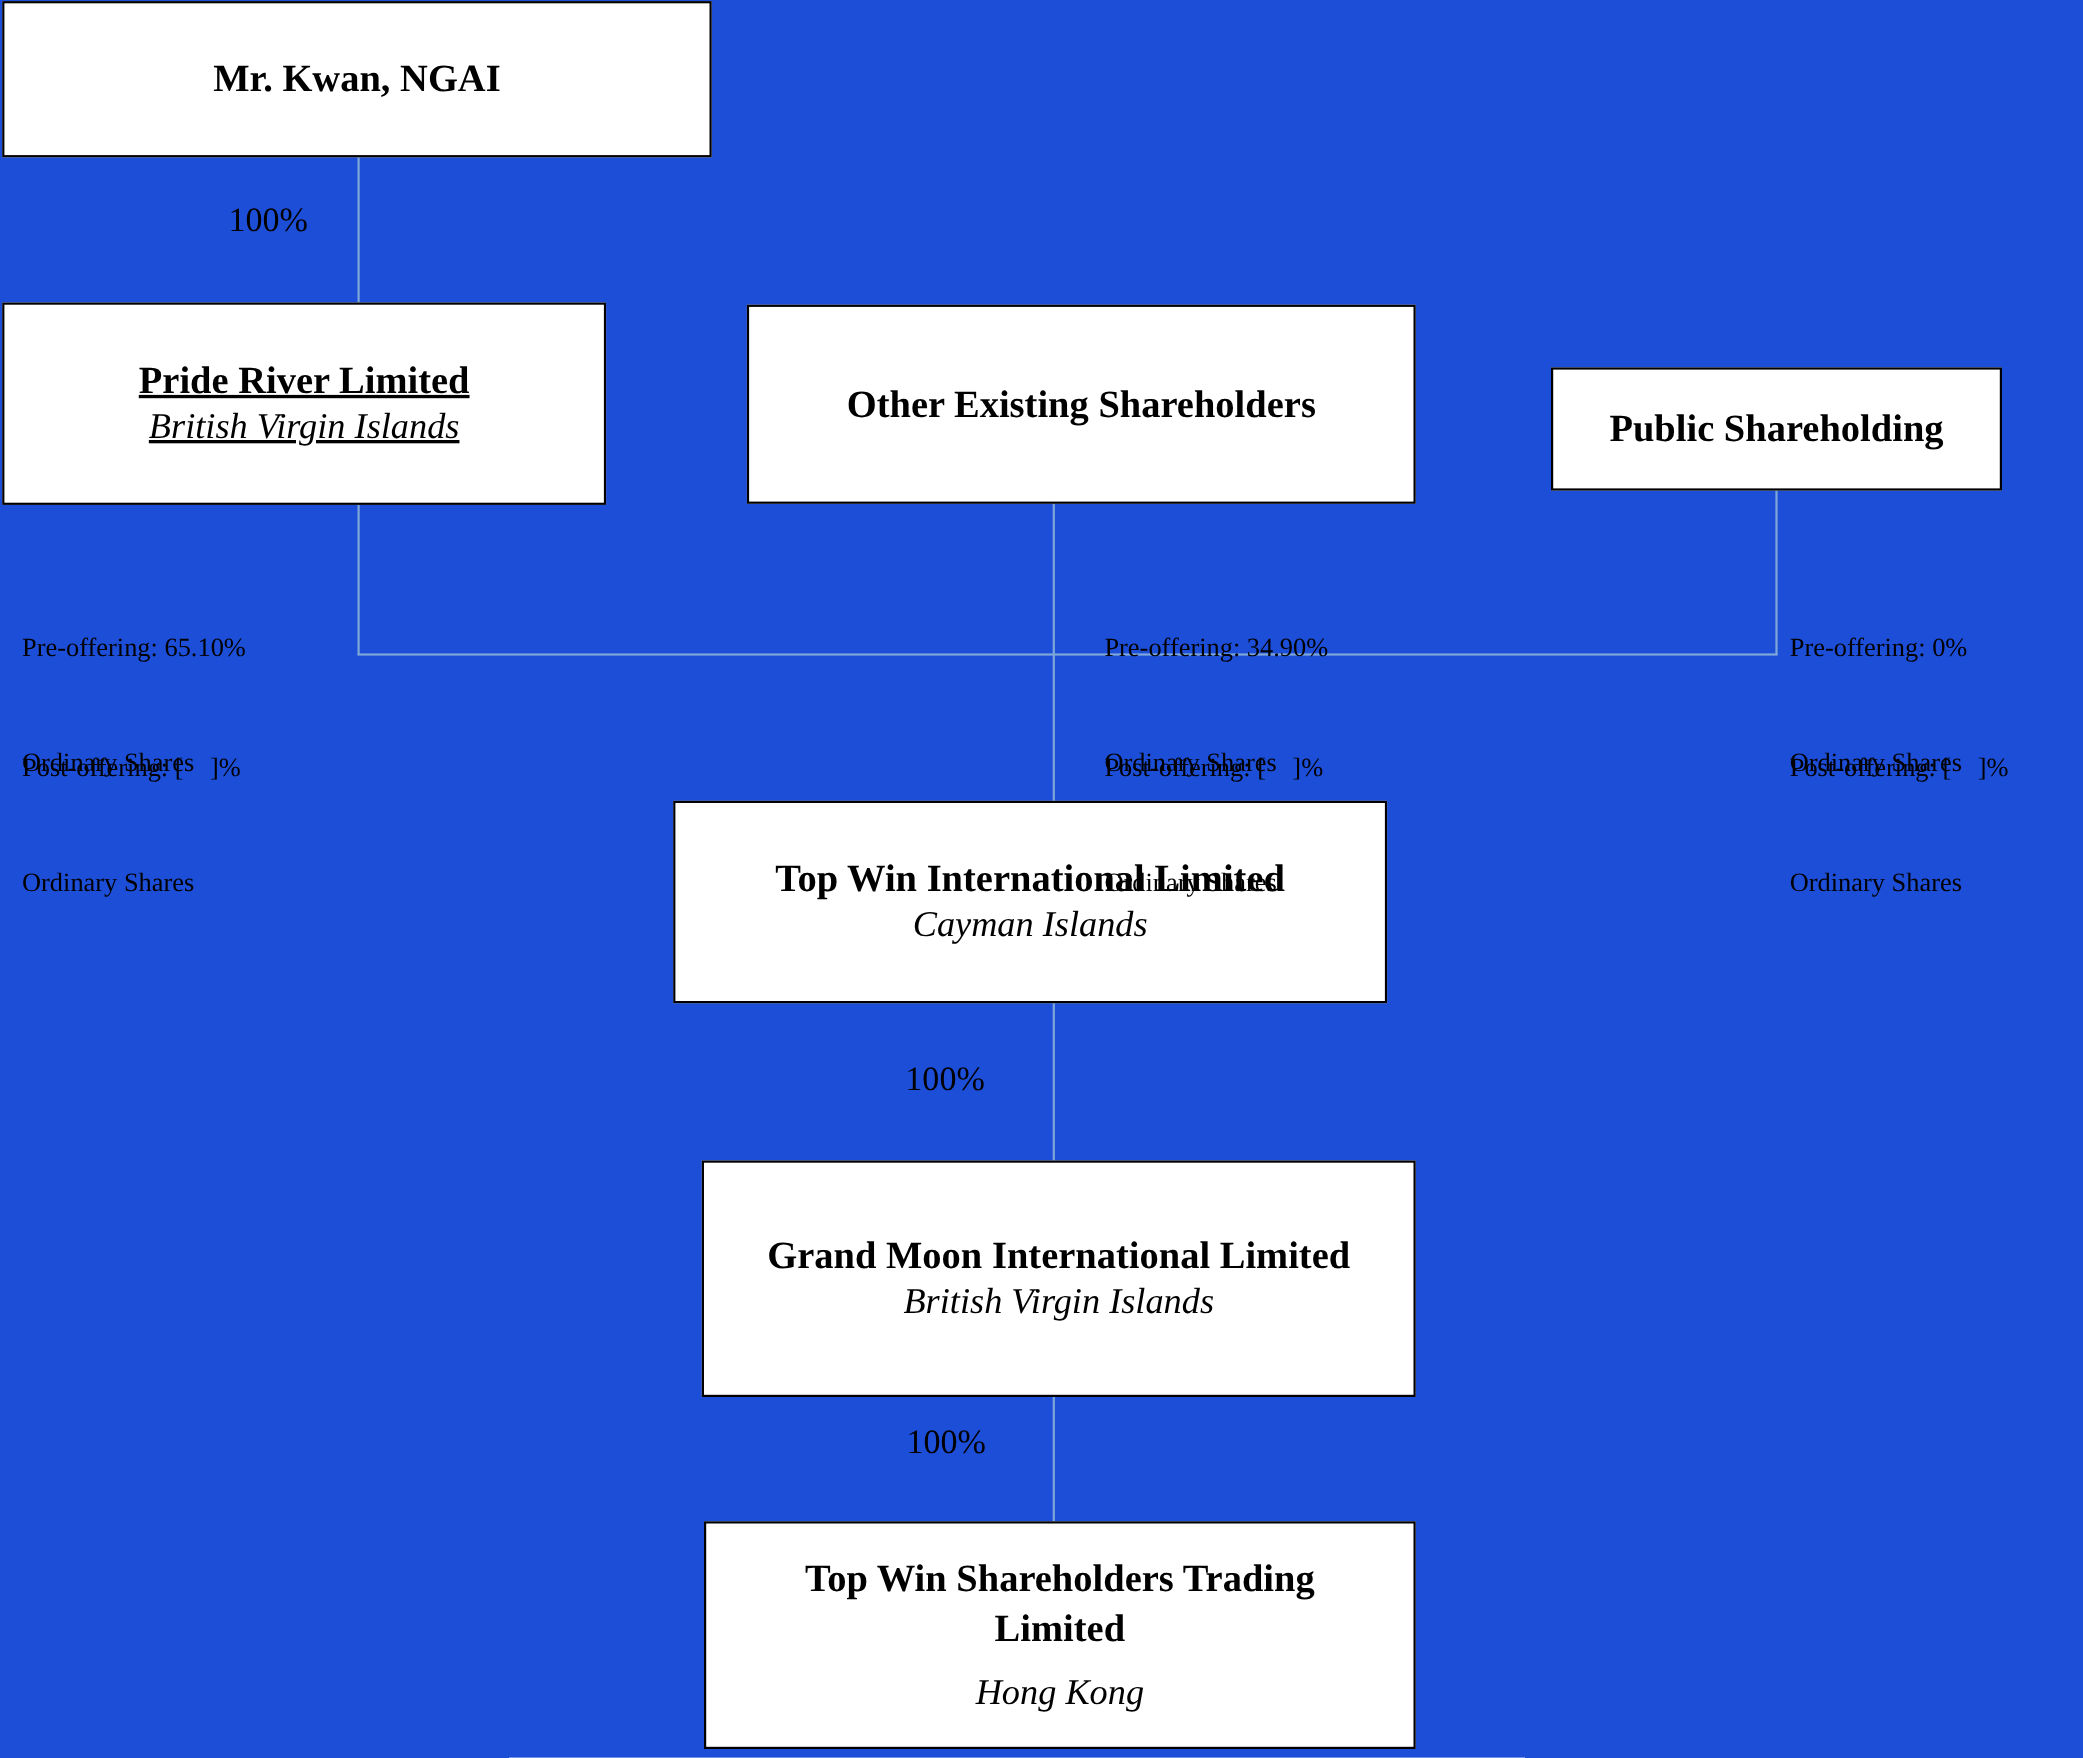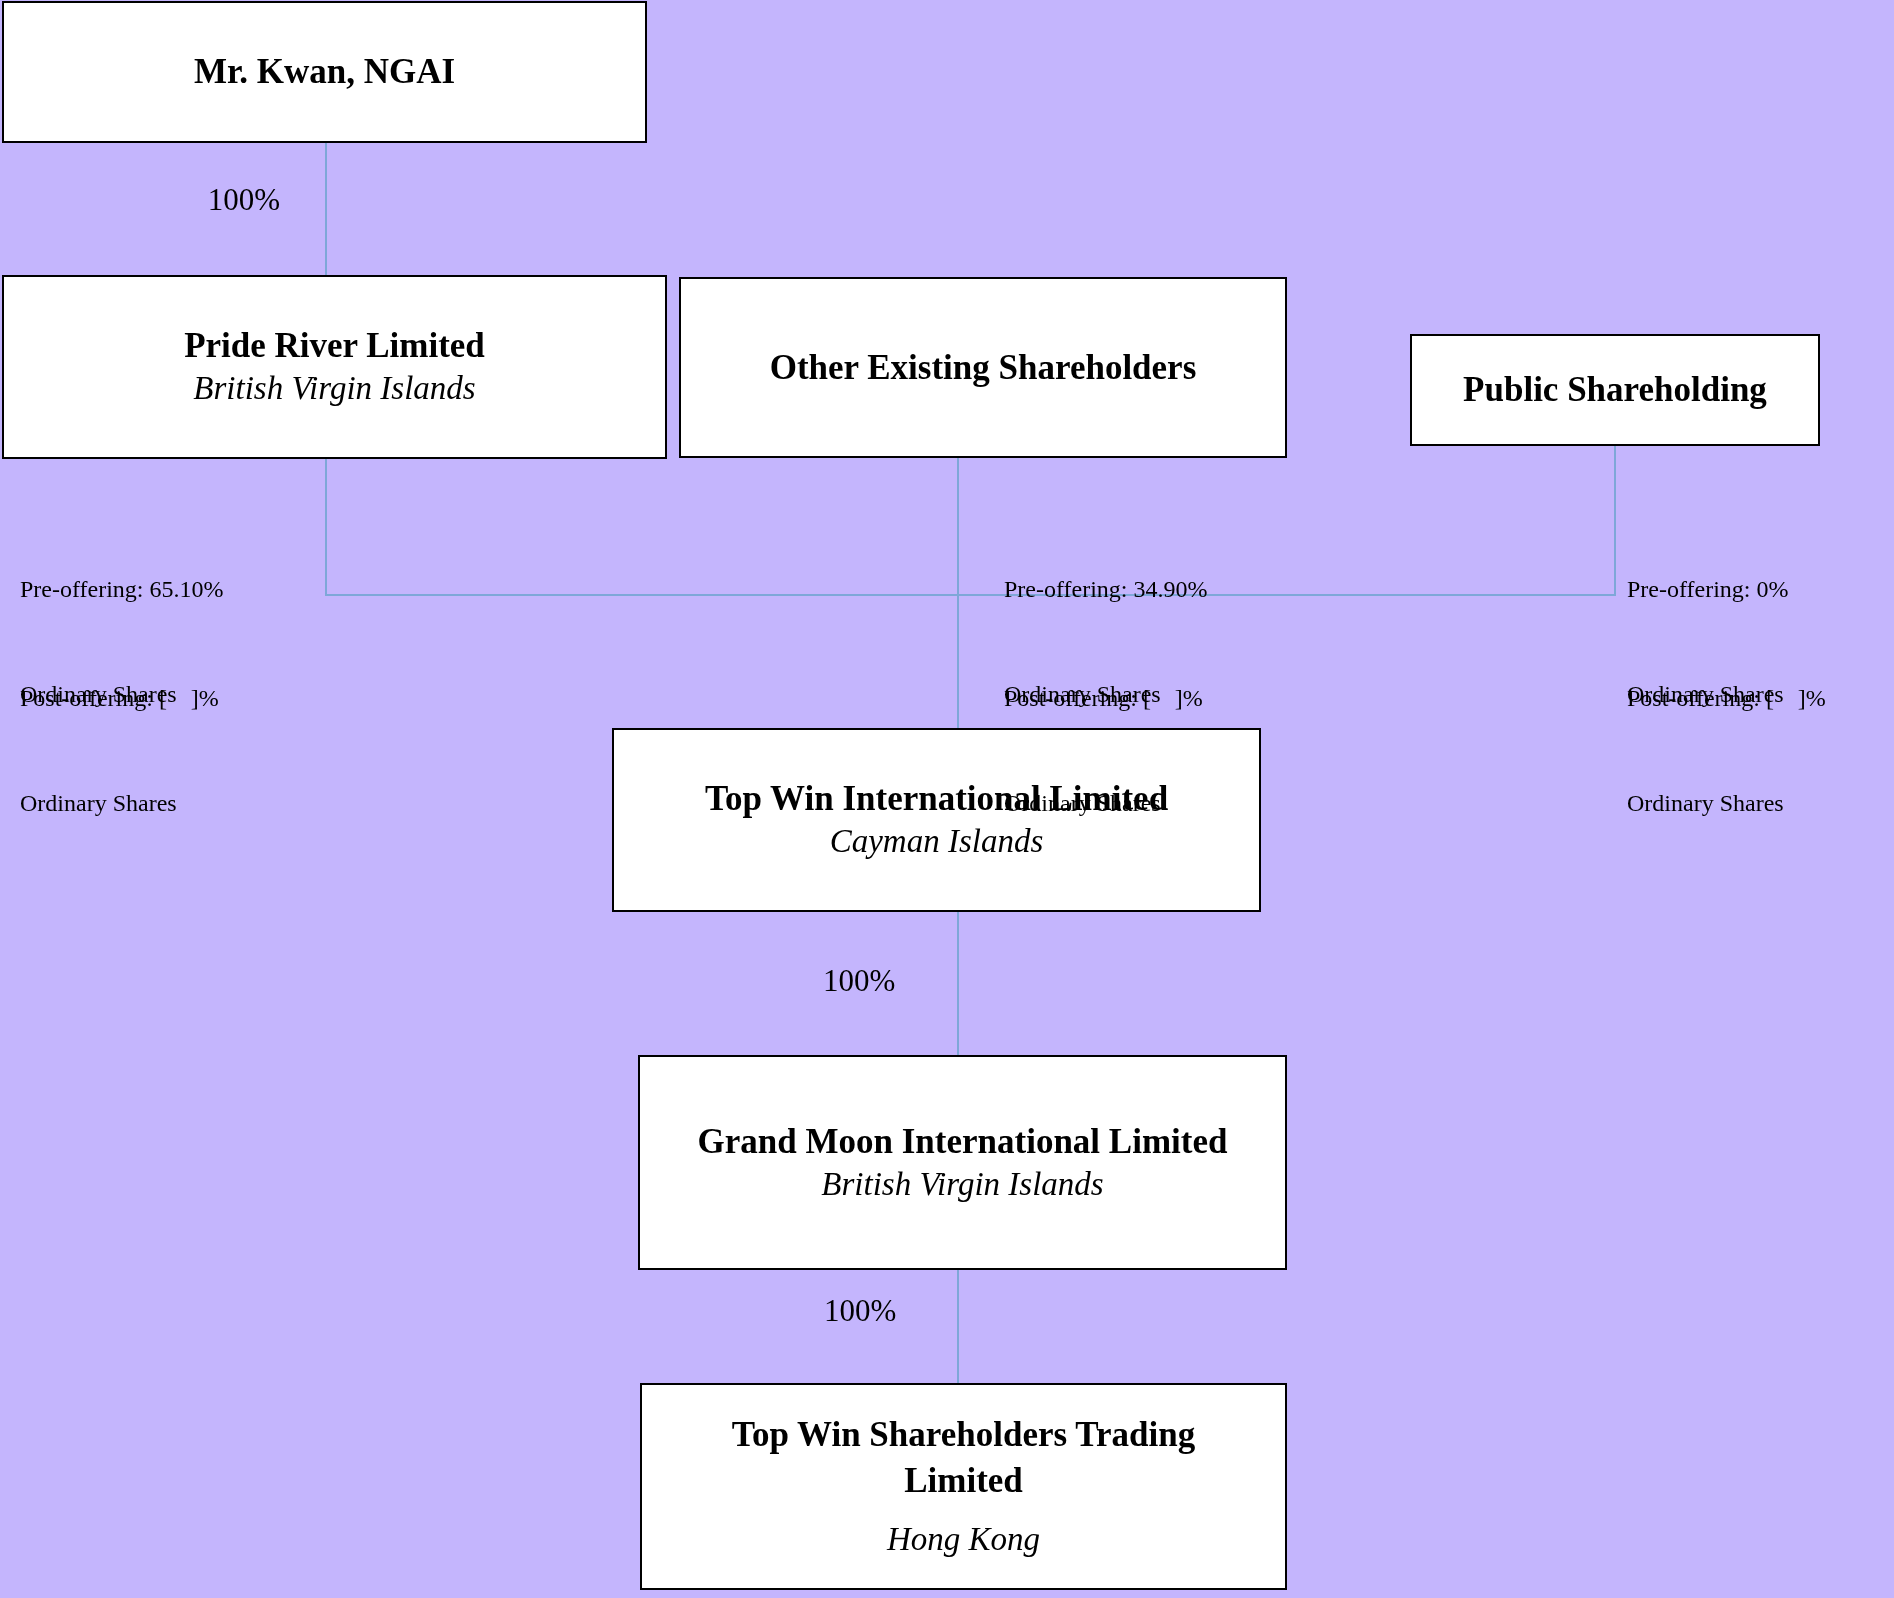--- a/index.html
+++ b/index.html
@@ -1,19 +1,19 @@
 <!DOCTYPE html>
 <html><head>
 <meta charset="utf-8">
 <style>
   html,body{margin:0;padding:0;background:#ffffff;}
   #canvas{
     position:relative;
     width:1894px;height:1598px;
-    background:#c4b5fd;
+    background:#1d4ed8;
     font-family:"Liberation Serif","DejaVu Serif",serif;
     color:#000;
     overflow:hidden;
   }
   .orgbox{
     position:absolute;
     box-sizing:border-box;
     border:2px solid #000;
     background:#fff;
     display:flex;
@@ -65,21 +65,21 @@
   <div class="connector hline" style="left:325px;top:594px;width:1291px;"></div>
   <div class="connector vline" style="left:957px;top:458px;height:270px;"></div>
   <div class="connector vline" style="left:1614px;top:443px;height:152px;"></div>
   <div class="connector vline" style="left:957px;top:912px;height:143px;"></div>
   <div class="connector vline" style="left:957px;top:1235px;height:148px;"></div>
 
   <div class="orgbox" id="box-kwan" style="left:2px;top:1px;width:645px;height:142px;">
     <div class="title">Mr. Kwan, NGAI</div>
   </div>
 
-  <div class="orgbox" id="box-pride" style="left:2px;top:275px;width:665px;height:184px;">
+  <div class="orgbox" id="box-pride" style="left:2px;top:275px;width:549px;height:184px;text-decoration:underline;">
     <div class="title">Pride River Limited</div>
     <div class="jurisdiction">British Virgin Islands</div>
   </div>
 
   <div class="orgbox" id="box-other" style="left:679px;top:277px;width:608px;height:181px;">
     <div class="title">Other Existing Shareholders</div>
   </div>
 
   <div class="orgbox" id="box-public" style="left:1410px;top:334px;width:410px;height:112px;align-items:center;">
     <div class="title">Public Shareholding</div>

